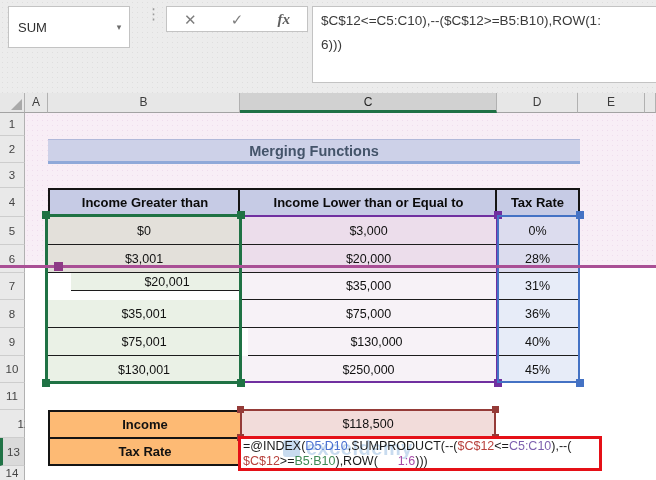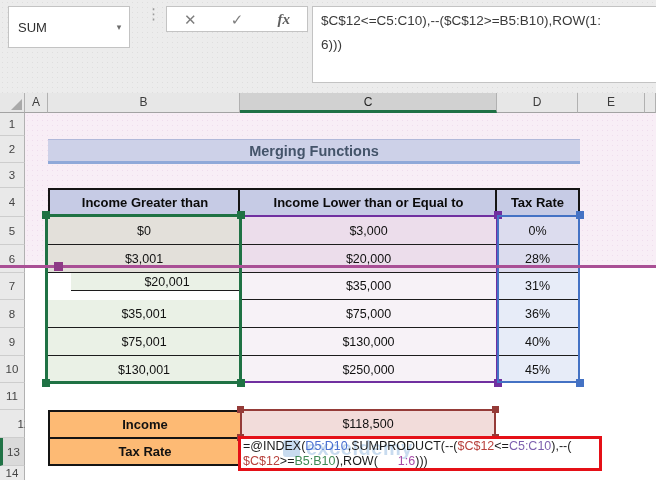--- a/index.html
+++ b/index.html
@@ -154,21 +154,21 @@
   <div class="cell fB1 rsep" style="left:48px;top:245px;width:192px;height:28px;">$3,001</div>
   <div class="cell fB2 rsep" style="left:48px;top:273px;width:192px;height:18px;margin-left:23px;">$20,001</div>
   <div class="cell fB2 rsep" style="left:48px;top:300px;width:192px;height:28px;">$35,001</div>
   <div class="cell fB2 rsep" style="left:48px;top:328px;width:192px;height:28px;">$75,001</div>
   <div class="cell fB2" style="left:48px;top:356px;width:192px;height:27px;">$130,001</div>
 
   <div class="cell fC1 rsep" style="left:240px;top:217px;width:257px;height:28px;">$3,000</div>
   <div class="cell fC1 rsep" style="left:240px;top:245px;width:257px;height:28px;">$20,000</div>
   <div class="cell fC2 rsep" style="left:240px;top:273px;width:257px;height:27px;">$35,000</div>
   <div class="cell fC2 rsep" style="left:240px;top:300px;width:257px;height:28px;">$75,000</div>
-  <div class="cell fC2 rsep" style="left:240px;top:328px;width:257px;height:28px;">$130,000</div>
+  <div class="cell fC2 rsep" style="left:248px;top:328px;width:257px;height:28px;">$130,000</div>
   <div class="cell fC2" style="left:240px;top:356px;width:257px;height:27px;">$250,000</div>
 
   <div class="cell fD1 rsep" style="left:497px;top:217px;width:81px;height:28px;">0%</div>
   <div class="cell fD1 rsep" style="left:497px;top:245px;width:81px;height:28px;">28%</div>
   <div class="cell fD2 rsep" style="left:497px;top:273px;width:81px;height:27px;">31%</div>
   <div class="cell fD2 rsep" style="left:497px;top:300px;width:81px;height:28px;">36%</div>
   <div class="cell fD2 rsep" style="left:497px;top:328px;width:81px;height:28px;">40%</div>
   <div class="cell fD2" style="left:497px;top:356px;width:81px;height:27px;">45%</div>
 
   <div class="range rg-purple">

